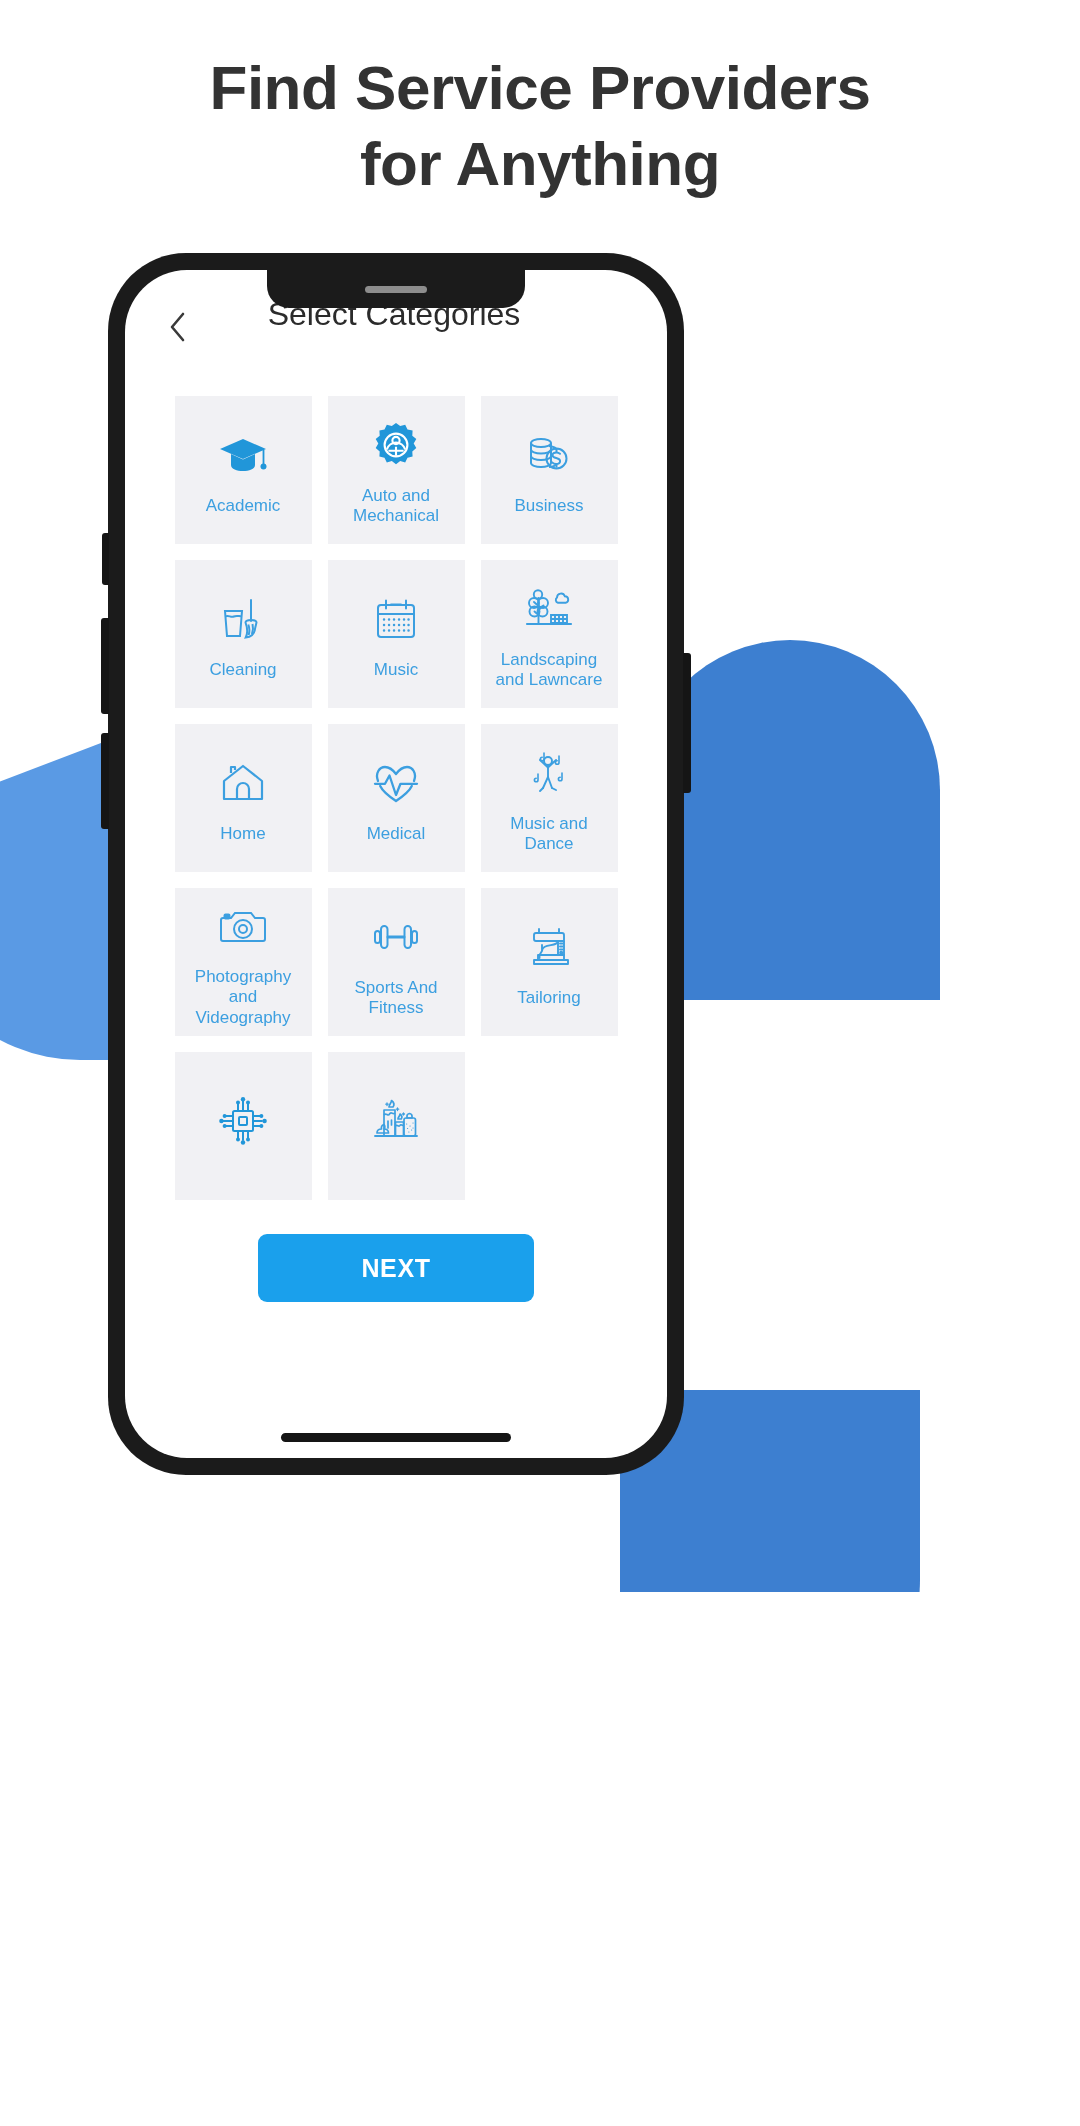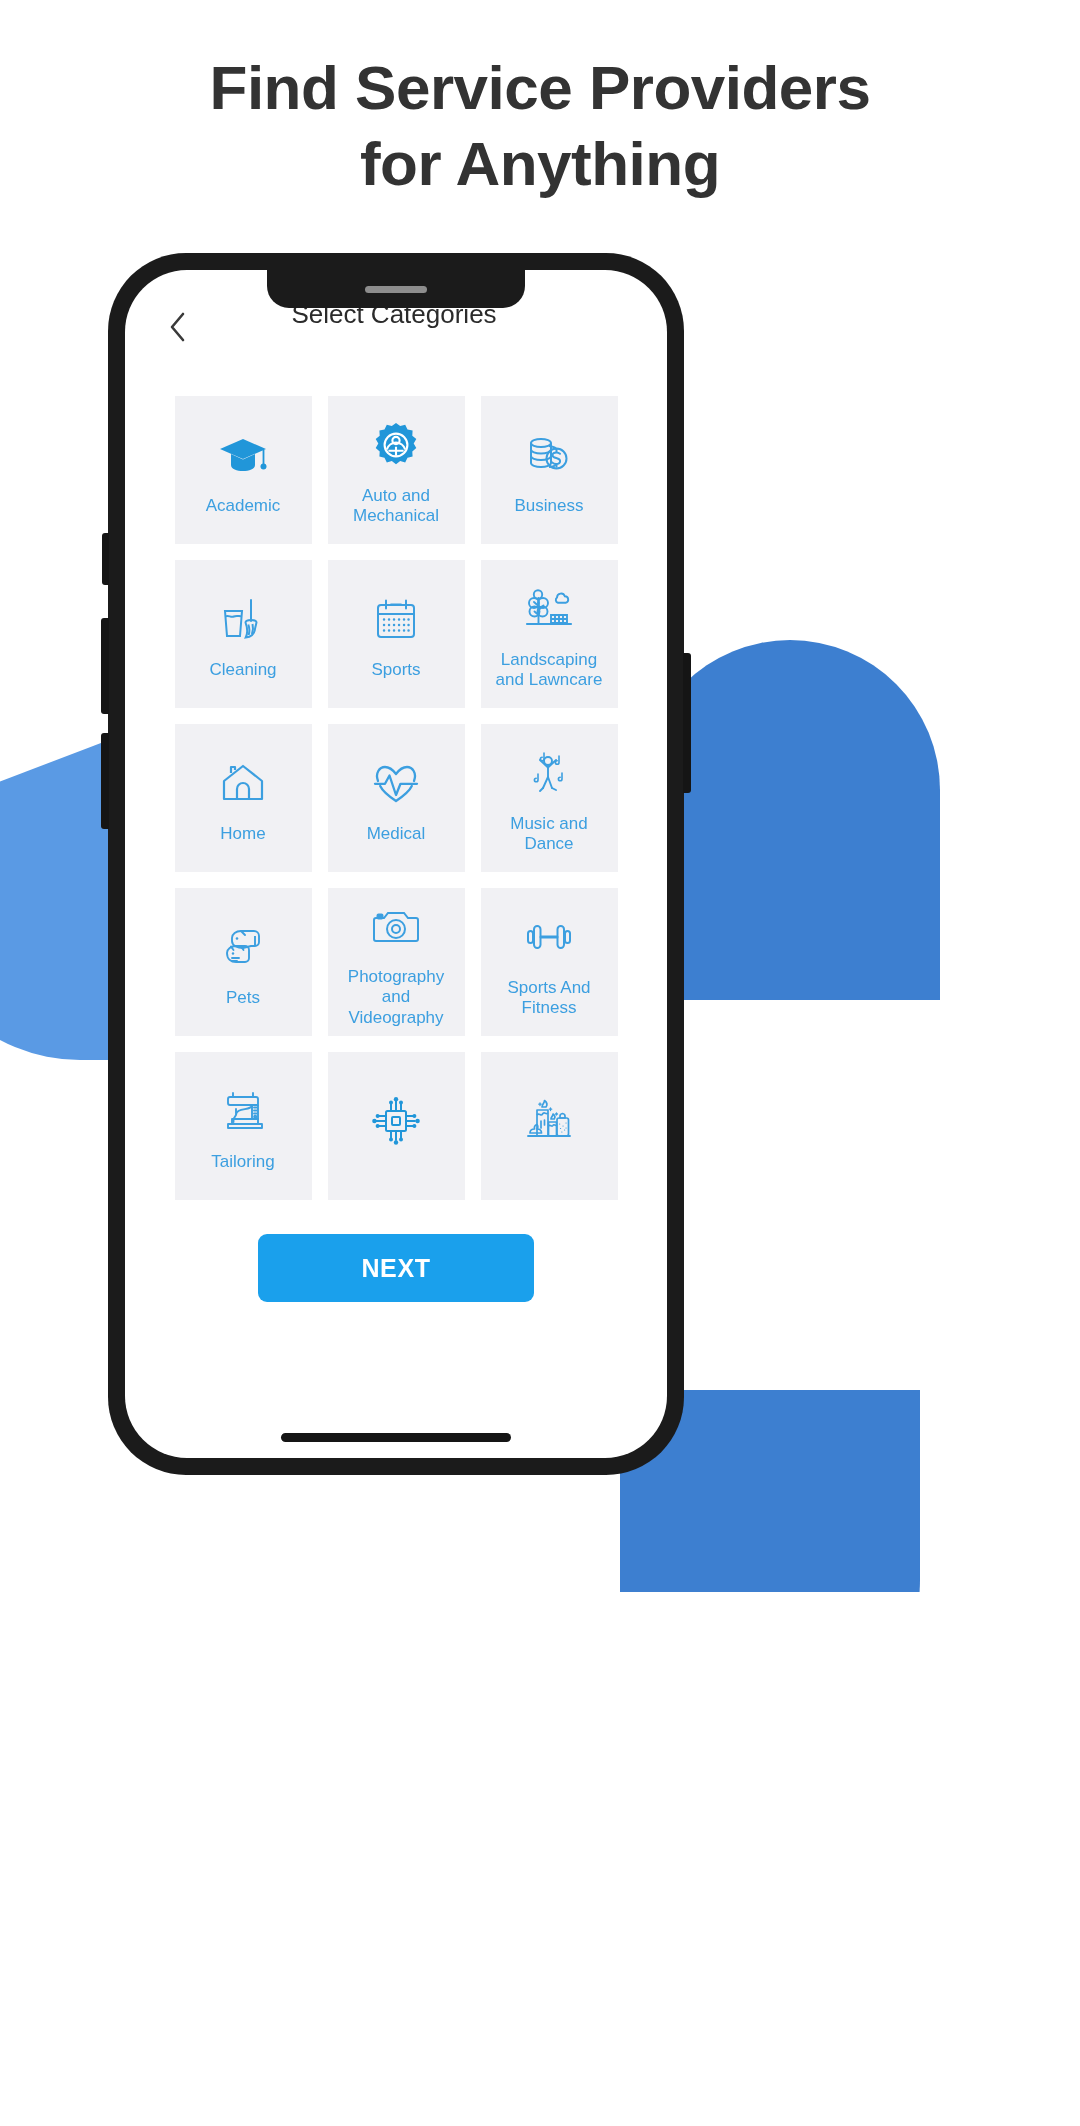--- a/index.html
+++ b/index.html
@@ -83,21 +83,21 @@
     padding: 22px 30px 0 30px;
   }
   #back-btn {
     width: 44px; height: 44px; display: flex; align-items: center; justify-content: center;
     cursor: pointer; flex: none;
   }
   #back-btn svg { display: block; }
   #page-title {
     position: absolute; left: 0; right: 4px; top: 22px; height: 44px;
     display: flex; align-items: center; justify-content: center;
-    font-size: 26px; color: #2b2b2b; pointer-events: none;
+    font-size: 32px; color: #2b2b2b; pointer-events: none;
   }
 
   
   #grid {
     display: grid;
     grid-template-columns: repeat(3, 137px);
     justify-content: center;
     column-gap: 22px; row-gap: 22px;
     padding: 34px 22px 0 22px;
     gap: 16px;
@@ -238,21 +238,21 @@
               <path d="M4 17 h36"></path>
               <path d="M12 3.5 v8 M32 3.5 v8" stroke-linecap="round"></path>
               <path d="M17 7.5 h10" stroke-linecap="round"></path>
               <g stroke-width="2.4" stroke-linecap="round">
                 <path d="M10 22.5 h0.1 M15 22.5 h0.1 M20 22.5 h0.1 M25 22.5 h0.1 M30 22.5 h0.1 M34.5 22.5 h0.1"></path>
                 <path d="M10 28 h0.1 M15 28 h0.1 M20 28 h0.1 M25 28 h0.1 M30 28 h0.1 M34.5 28 h0.1"></path>
                 <path d="M10 33.5 h0.1 M15 33.5 h0.1 M20 33.5 h0.1 M25 33.5 h0.1 M30 33.5 h0.1 M34.5 33.5 h0.1"></path>
               </g>
             </svg>
           </div>
-          <div class="lbl">Sports</div>
+          <div class="lbl">Music</div>
         </div>
 
 
         <div class="tile">
           <div class="ico">
             <svg width="50" height="42" viewBox="0 0 50 42" fill="none" stroke="#3c9fe0" stroke-width="1.9">
               <circle cx="14" cy="6.5" r="4.2"></circle>
               <circle cx="10" cy="15" r="5"></circle>
               <circle cx="19" cy="15" r="5"></circle>
               <circle cx="10.5" cy="23.5" r="5"></circle>
@@ -307,35 +307,20 @@
               <path d="M12 24 v6 a1.8 1.8 0 1 1-1.8-1.8" stroke-width="1.6"></path>
               <path d="M36 23 v6 a1.8 1.8 0 1 1-1.8-1.8" stroke-width="1.6"></path>
             </svg>
           </div>
           <div class="lbl">
               <div>Music and</div>
               <div>Dance</div>
             </div>
         </div>
 
-        <div class="tile">
-          <div class="ico">
-            <svg width="48" height="42" viewBox="0 0 48 42" fill="none" stroke="#3c9fe0" stroke-width="1.9" stroke-linejoin="round">
-              <path d="M13 12 c0-4 4-7 9-7 h13 a5 5 0 0 1 5 5 v6 a4 4 0 0 1-4 4 h-4 l-8 2 c-5 0-11-2-11-7Z"></path>
-              <path d="M22 5 l4 4" stroke-linecap="round"></path>
-              <circle cx="18" cy="12.5" r="1.3" fill="#3c9fe0" stroke="none"></circle>
-              <path d="M36 10 v10"></path>
-              <path d="M8 27 c0-4 4-7 9-7 h9 a4 4 0 0 1 4 4 v8 a4 4 0 0 1-4 4 h-9 c-5 0-9-3-9-9Z"></path>
-              <path d="M12 20.5 l2.5 3.5 M22 20.5 l2.5 3.5" stroke-linecap="round"></path>
-              <circle cx="14" cy="27.5" r="1.2" fill="#3c9fe0" stroke="none"></circle>
-              <path d="M13 32 h7 M13 35 h5" stroke-linecap="round"></path>
-            </svg>
-          </div>
-          <div class="lbl">Pets</div>
-        </div>
 
         <div class="tile">
           <div class="ico">
             <svg width="48" height="40" viewBox="0 0 48 40" fill="none" stroke="#3c9fe0" stroke-width="2">
               <path d="M4 12 h8 l4-5 h16 l4 5 h8 a2 2 0 0 1 2 2 v19 a2 2 0 0 1-2 2 H4 a2 2 0 0 1-2-2 V14 a2 2 0 0 1 2-2Z"></path>
               <circle cx="24" cy="23" r="9"></circle>
               <circle cx="24" cy="23" r="4"></circle>
               <rect x="5.5" y="8.5" width="5" height="4" rx="1" fill="#3c9fe0"></rect>
             </svg>
           </div>

